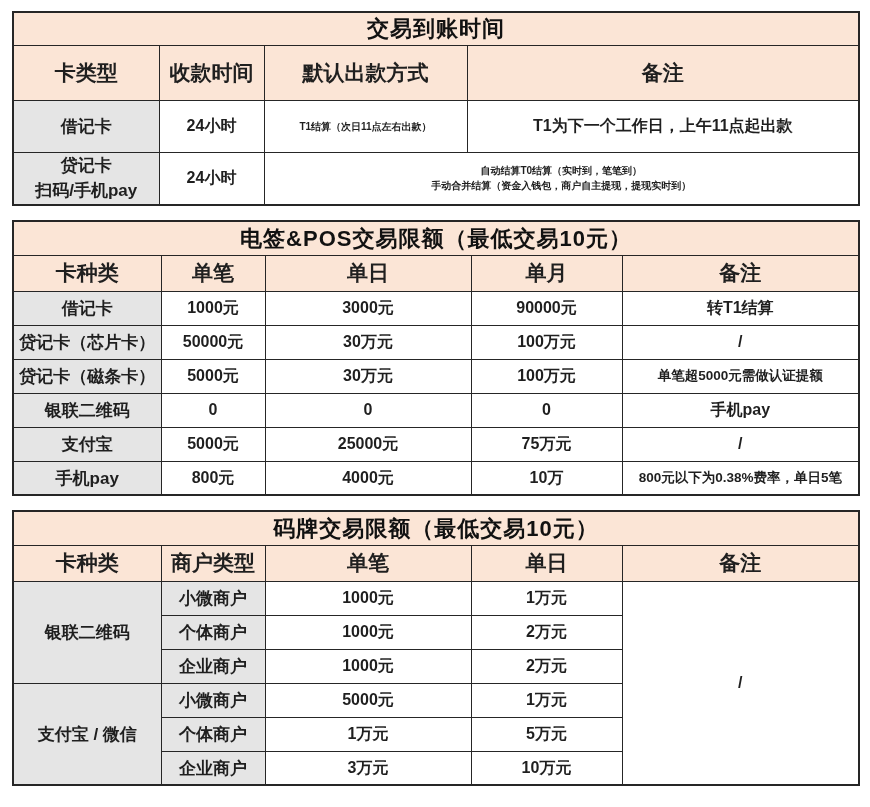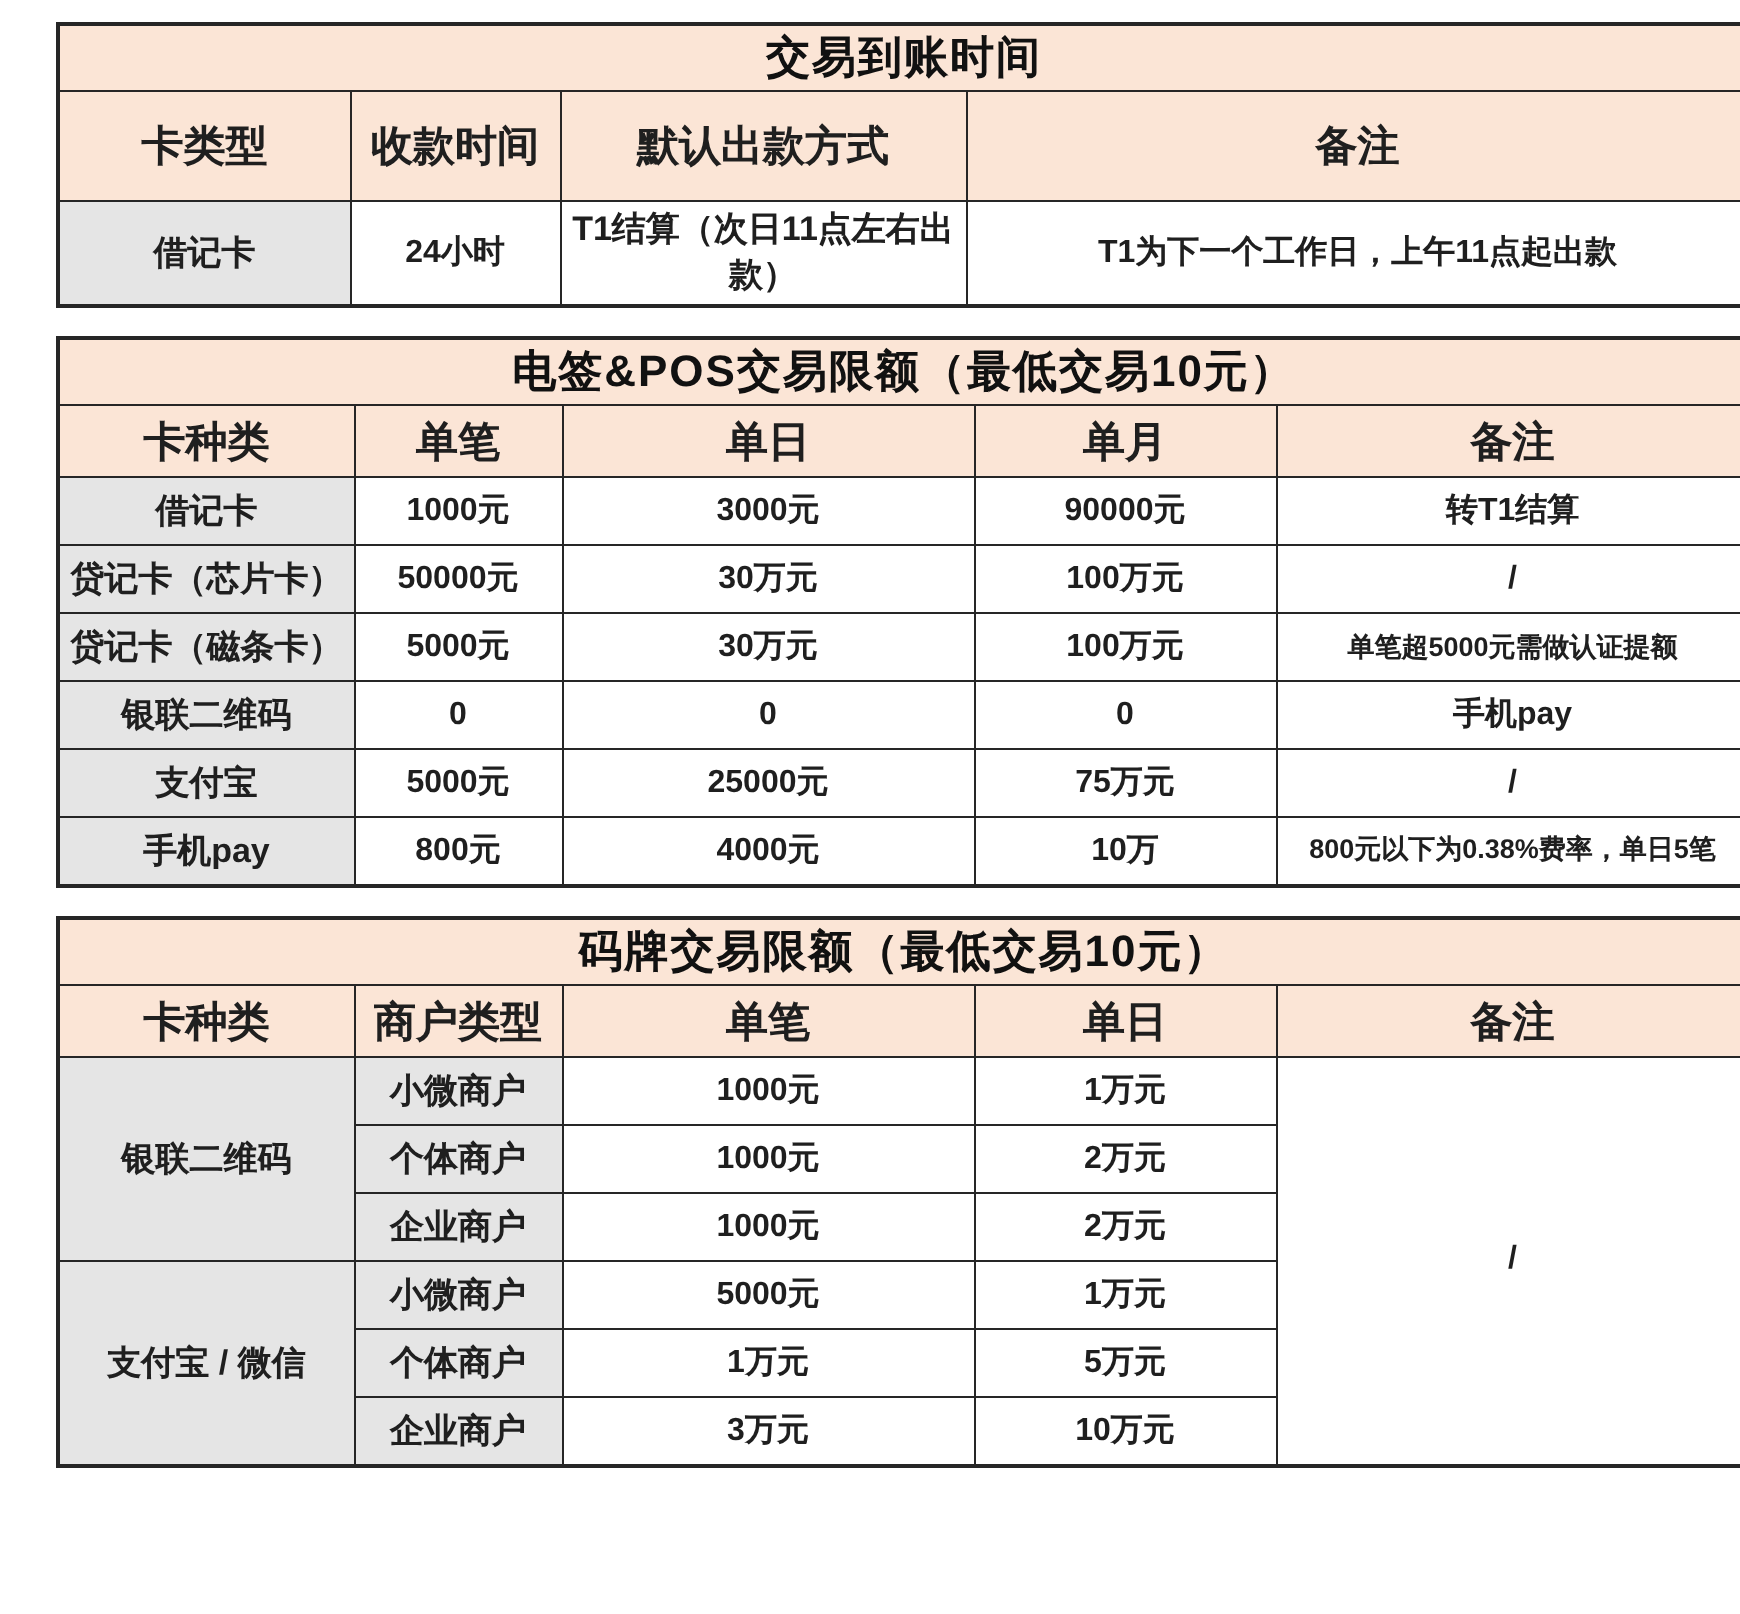--- a/index.html
+++ b/index.html
@@ -1,18 +1,18 @@
 <!DOCTYPE html>
 <html><head>
 <meta charset="utf-8">
 <style>
   html,body{margin:0;padding:0;background:#ffffff;}
   .page{
     width:870px;height:807px;background:#ffffff;box-sizing:border-box;
-    padding:11px 28px;font-family:"Liberation Sans","DejaVu Sans",sans-serif;
+    padding:11px 12px;font-family:"Liberation Sans","DejaVu Sans",sans-serif;
     color:#1f1f1f;overflow:hidden;
   }
   table.tbl{
     border-collapse:collapse;table-layout:fixed;width:846px;
     border:2px solid #262626;
   }
   table.tbl td{
     border:1px solid #262626;text-align:center;vertical-align:middle;
     padding:1px 3px;box-sizing:border-box;overflow:hidden;
   }
@@ -20,21 +20,21 @@
   td.title{
     background:#fbe5d6;font-weight:bold;font-size:22px;height:32px;
     color:#111;letter-spacing:1px;
   }
   td.head{
     background:#fbe5d6;font-weight:bold;font-size:21px;
   }
   td.peach{background:#e5e5e5;font-weight:bold;font-size:17px;}
   td.val{background:#ffffff;font-size:16px;font-weight:bold;}
   td.val.small{font-size:13.5px;}
-  td.val.med{font-size:17px;}
+  td.val.med{font-size:10px;}
   .t1 .hrow td{height:55px;}
   .t1 .brow td{height:52px;}
   .t2 .hrow td, .t3 .hrow td{height:36px;}
   .t2 .brow td{height:34px;}
   .t3 .brow td{height:34px;}
   .t2 td.title,.t3 td.title{height:34px;}
   .line{line-height:1.45;}
 </style>
 </head>
 <body>
@@ -56,20 +56,31 @@
       <td class="head">卡类型</td>
       <td class="head">收款时间</td>
       <td class="head">默认出款方式</td>
       <td class="head">备注</td>
     </tr>
     <tr class="brow">
       <td class="peach">借记卡</td>
       <td class="val">24小时</td>
       <td class="val med">T1结算（次日11点左右出款）</td>
       <td class="val">T1为下一个工作日，上午11点起出款</td>
+    </tr>
+    <tr class="brow">
+      <td class="peach">
+        <div class="line">贷记卡</div>
+        <div class="line">扫码/手机pay</div>
+      </td>
+      <td class="val">24小时</td>
+      <td class="val med" colspan="2">
+        <div class="line">自动结算T0结算（实时到，笔笔到）</div>
+        <div class="line">手动合并结算（资金入钱包，商户自主提现，提现实时到）</div>
+      </td>
     </tr>
   </tbody>
     </table>
 
   <div class="gap"></div>
 
   <table class="tbl t2">
     <colgroup>
         <col style="width:148px">
         <col style="width:104px">

